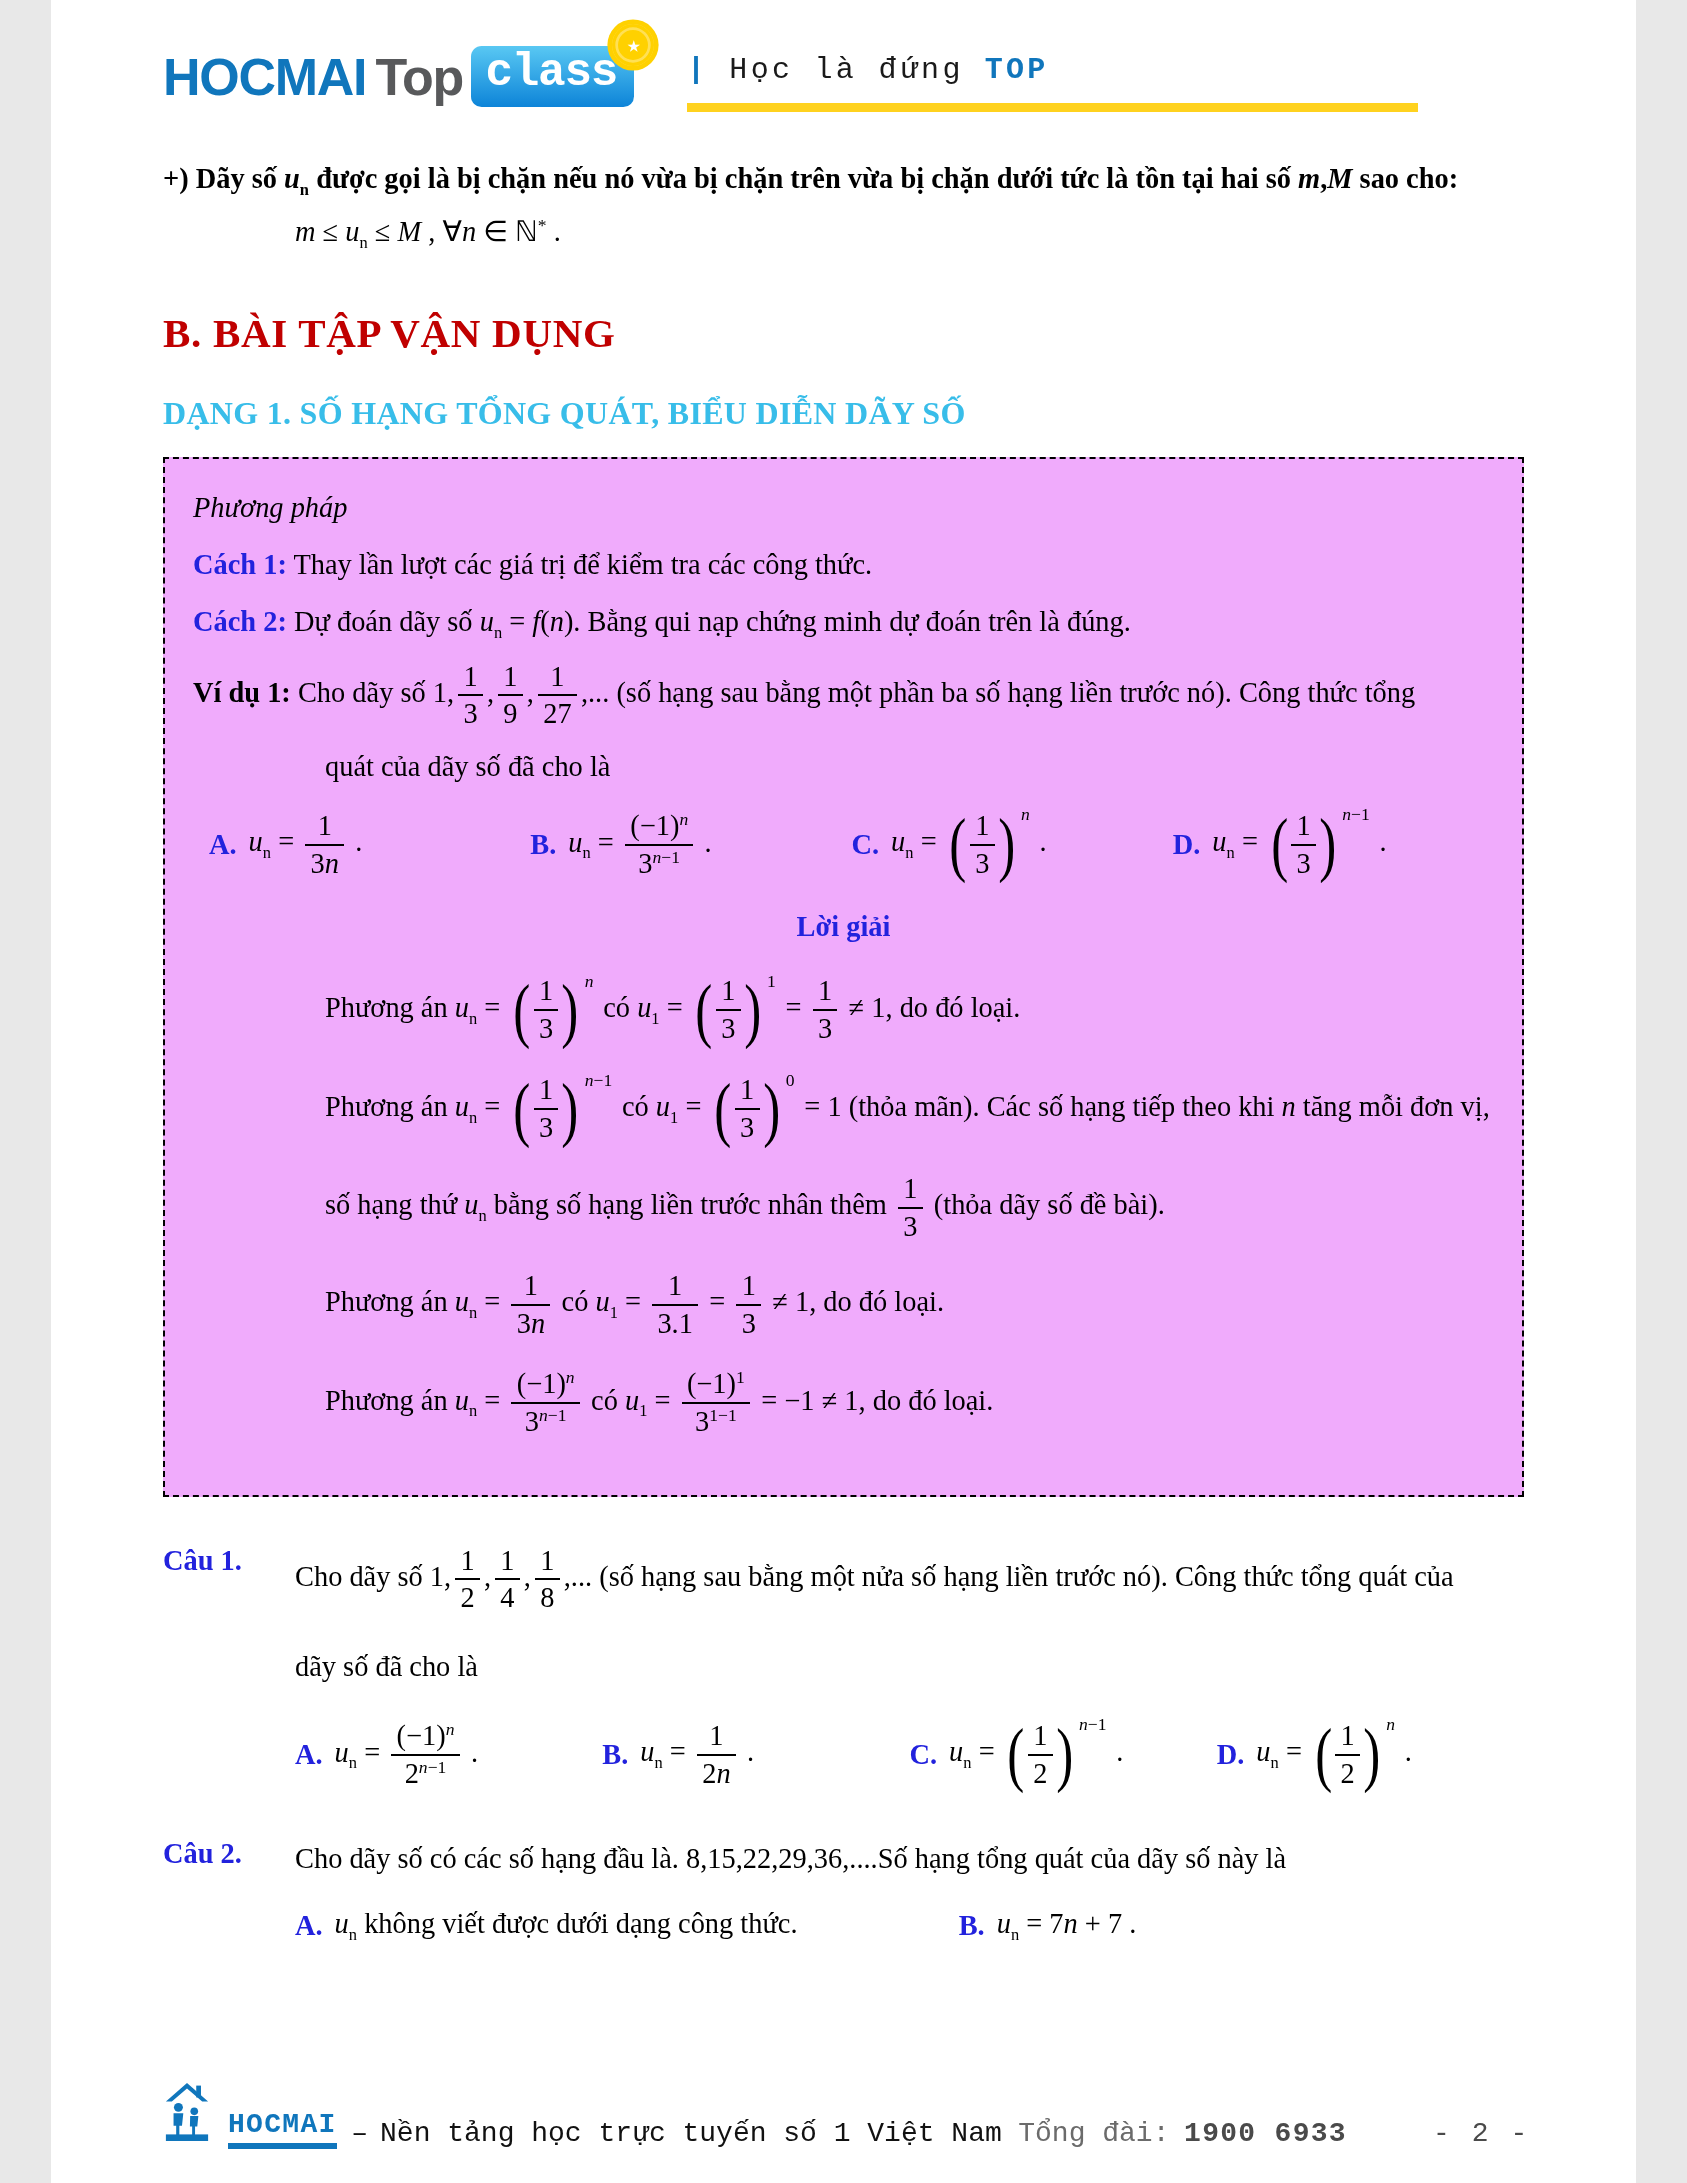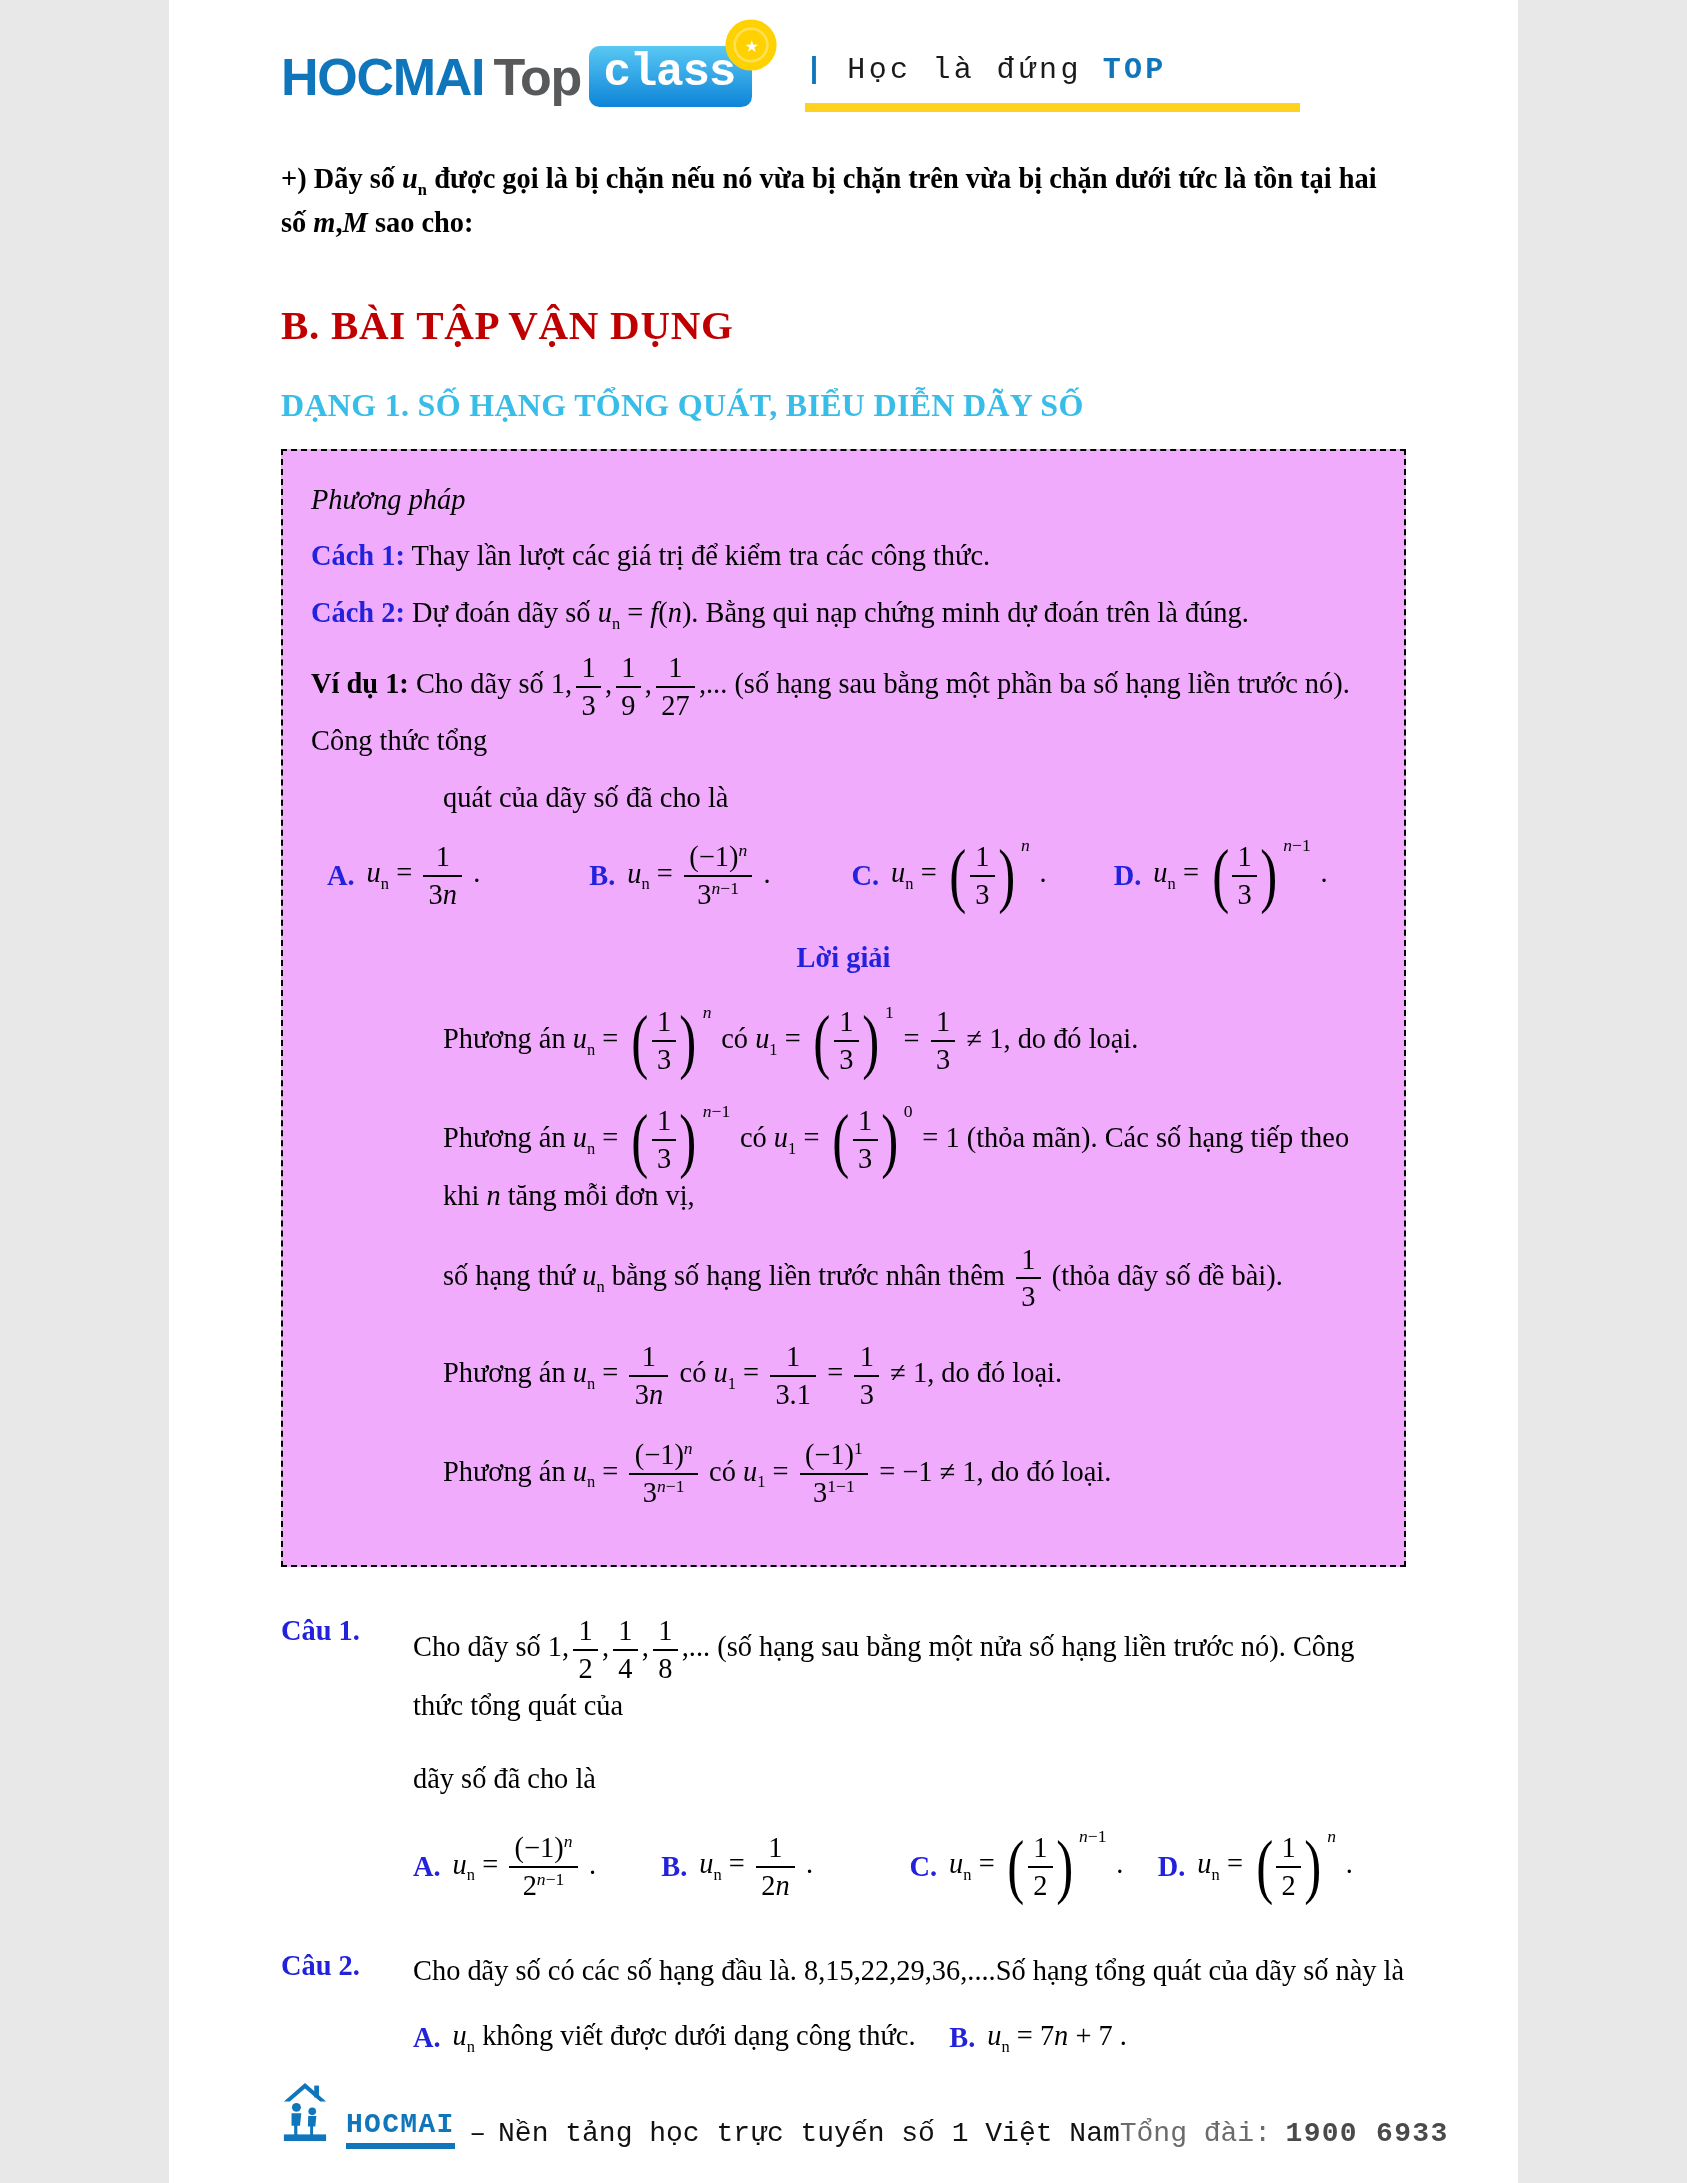--- a/index.html
+++ b/index.html
@@ -1,16 +1,16 @@
 <!DOCTYPE html>
 <html style="font-size:10.6px"><head>
 <meta charset="utf-8">
 <style>
   html,body{margin:0;padding:0;background:#e8e8e8;}
-  .page{position:relative;width:1349px;height:2183px;margin:0 auto;background:#ffffff;
+  .page{position:relative;width:1585px;height:2183px;margin:0 auto;background:#ffffff;
         box-sizing:border-box;padding:46px 112px;overflow:hidden;
         font-family:"Liberation Serif",serif;font-size:28.4px;color:#000;}
 
   
   .header{display:flex;align-items:flex-start;margin-right:106px;}
   .logo{display:flex;align-items:center;white-space:nowrap;flex:none;}
   .logo-hocmai{font-family:"Liberation Sans",sans-serif;font-weight:700;font-size:52px;color:#1076BC;letter-spacing:-1.3px;}
   .logo-top{font-family:"Liberation Sans",sans-serif;font-weight:700;font-size:52px;color:#58595B;margin-left:9.3px;letter-spacing:-1.3px;}
   .logo-class{position:relative;margin-left:8px;font-family:Liberation Mono, monospace;font-weight:700;font-size:46px;
               color:#fff;background:linear-gradient(180deg,#59C8F3 0%,#0D84D8 100%);
@@ -91,20 +91,21 @@
       <span class="logo-class"><span>class</span><span class="badge">★</span></span>
     </div>
     <div class="tagline">
       <span class="bar">|</span>
       <span>Học là đứng</span>
       <span class="top">TOP</span>
     </div>
   </div>
 
   <p class="intro">+) Dãy số <i>u</i><sub>n</sub> được gọi là bị chặn nếu nó vừa bị chặn trên vừa bị chặn dưới tức là tồn tại hai số <i>m</i>,<i>M</i> sao cho:</p>
+  <p class="intro-f"><i>m</i> ≤ <i>u</i><sub>n</sub> ≤ <i>M</i> , ∀<i>n</i> ∈ ℕ<sup>*</sup> .</p>
 
   <div class="h-red">B. BÀI TẬP VẬN DỤNG</div>
   <div class="h-cyan">DẠNG 1. SỐ HẠNG TỔNG QUÁT, BIỂU DIỄN DÃY SỐ</div>
 
   <div class="mbox">
     <p class="mtitle">Phương pháp</p>
     <p><span class="lbl">Cách 1:</span> <span>Thay lần lượt các giá trị để kiểm tra các công thức.</span></p>
     <p><span class="lbl">Cách 2:</span> <span>Dự đoán dãy số <i>u</i><sub>n</sub> = <i>f</i>(<i>n</i>). Bằng qui nạp chứng minh dự đoán trên là đúng.</span></p>
     <p><span class="vdl">Ví dụ 1:</span> <span>Cho dãy số 1,<span class="fr"><span class="nu">1</span><span class="de">3</span></span>,<span class="fr"><span class="nu">1</span><span class="de">9</span></span>,<span class="fr"><span class="nu">1</span><span class="de">27</span></span>,... (số hạng sau bằng một phần ba số hạng liền trước nó). Công thức tổng</span></p>
     <p class="ind">quát của dãy số đã cho là</p>

